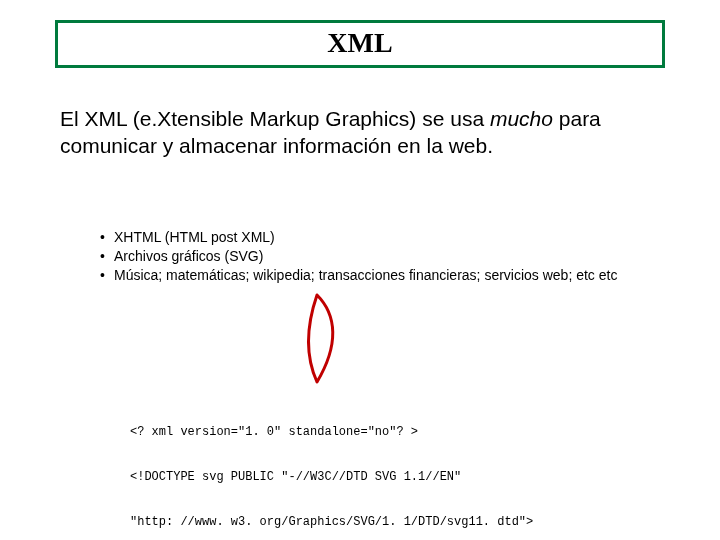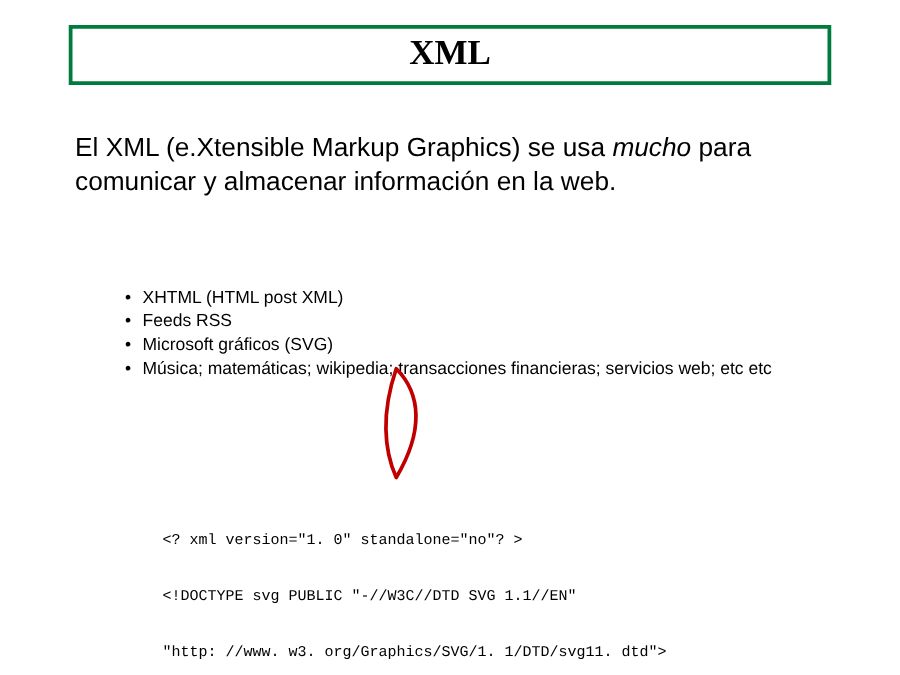--- a/index.html
+++ b/index.html
@@ -88,22 +88,21 @@
   <div class="title-box">
     <h1>XML</h1>
   </div>
 
   <div class="intro">
     <span>El XML (e.Xtensible Markup Graphics) se usa </span><span class="emph">mucho</span><span> para comunicar y almacenar información en la web.</span>
   </div>
 
   <div class="bullets">
     <span class="row"><span class="dot">•</span><span>XHTML (HTML post XML)</span></span>
-    <span class="row"><span class="dot">•</span><span>Feeds RSS</span></span>
-    <span class="row"><span class="dot">•</span><span>Microsoft gráficos (SVG)</span></span>
+    <span class="row"><span class="dot">•</span><span>Archivos gráficos (SVG)</span></span>
     <span class="row"><span class="dot">•</span><span>Música; matemáticas; wikipedia; transacciones financieras; servicios web; etc etc</span></span>
   </div>
 
   <svg class="swoosh" viewBox="0 0 60 100">
     <path d="M20 5 C 40 25, 42 55, 20 92 C 10 70, 8 40, 20 5 Z" fill="none" stroke="#c00000" stroke-width="3" stroke-linejoin="round"></path>
   </svg>
 
   <div class="code">
     <div>&lt;? xml version="1. 0" standalone="no"? &gt;</div>
     <div>&lt;!DOCTYPE svg PUBLIC "-//W3C//DTD SVG 1.1//EN"</div>

